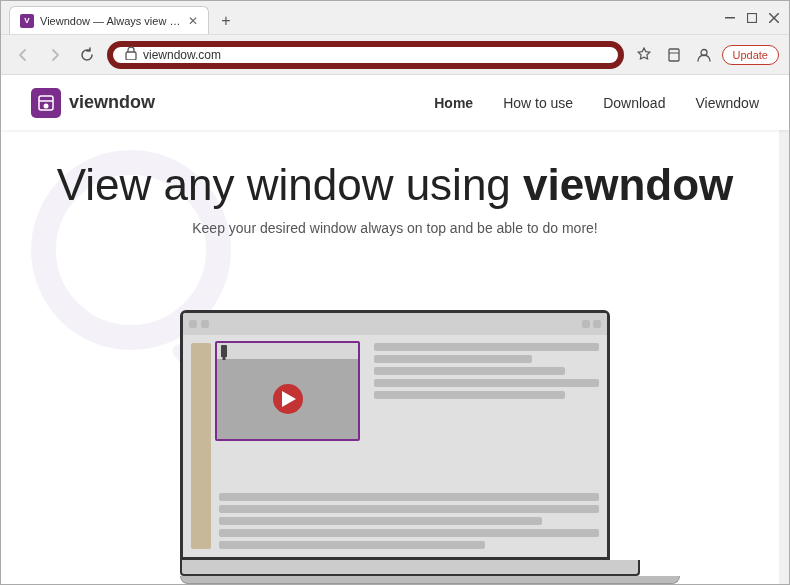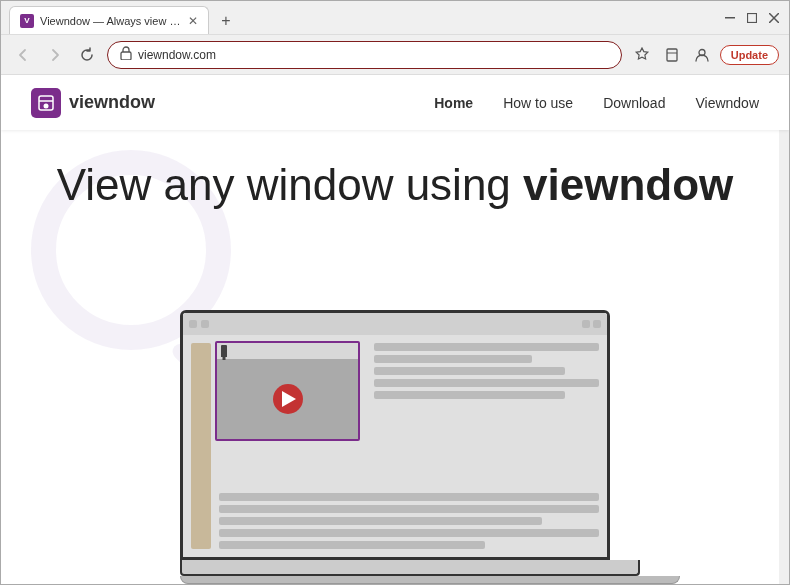--- a/index.html
+++ b/index.html
@@ -115,21 +115,21 @@
       border-radius: 50%;
       font-size: 14px;
       color: #555;
       cursor: pointer;
     }
     .nav-btn.disabled { color: #bbb; cursor: default; }
     .address-input {
       flex: 1;
       height: 28px;
       background: #fff;
-      border: 1px solid #7f1d1d;
+      border: 6px solid #7f1d1d;
       border-radius: 14px;
       padding: 0 12px;
       font-size: 12px;
       color: #333;
       display: flex;
       align-items: center;
       gap: 6px;
     }
     .lock-icon {
       color: #555;
@@ -154,21 +154,21 @@
       color: #555;
       cursor: pointer;
     }
     .update-btn {
       background: #fff;
       border: 1.5px solid #c0392b;
       border-radius: 14px;
       padding: 3px 10px;
       font-size: 11px;
       color: #c0392b;
-      font-weight: 700;
+      font-weight: 400;
       cursor: pointer;
     }
 
     
     .website-content {
       flex: 1;
       background: #fff;
       overflow: hidden;
       display: flex;
       flex-direction: column;
@@ -588,20 +588,21 @@
     </div>
 
     <div class="hero">
 
       <div class="watermark-search"></div>
       <div class="watermark" style="font-size:80px; color:rgba(255,100,0,0.07);">viewndow</div>
 
       <h1 class="hero-title">
         <span>View any window using </span><strong>viewndow</strong>
       </h1>
+      <p class="hero-subtitle">Keep your desired window always on top and be able to do more!</p>
 
       <div class="laptop-wrapper">
         <div class="laptop">
           <div class="laptop-screen-outer">
             <div class="laptop-screen-inner">
 
               <div class="laptop-screen-topbar">
                 <div class="topbar-dot"></div>
                 <div class="topbar-dot"></div>
                 <div class="topbar-dots-right">

